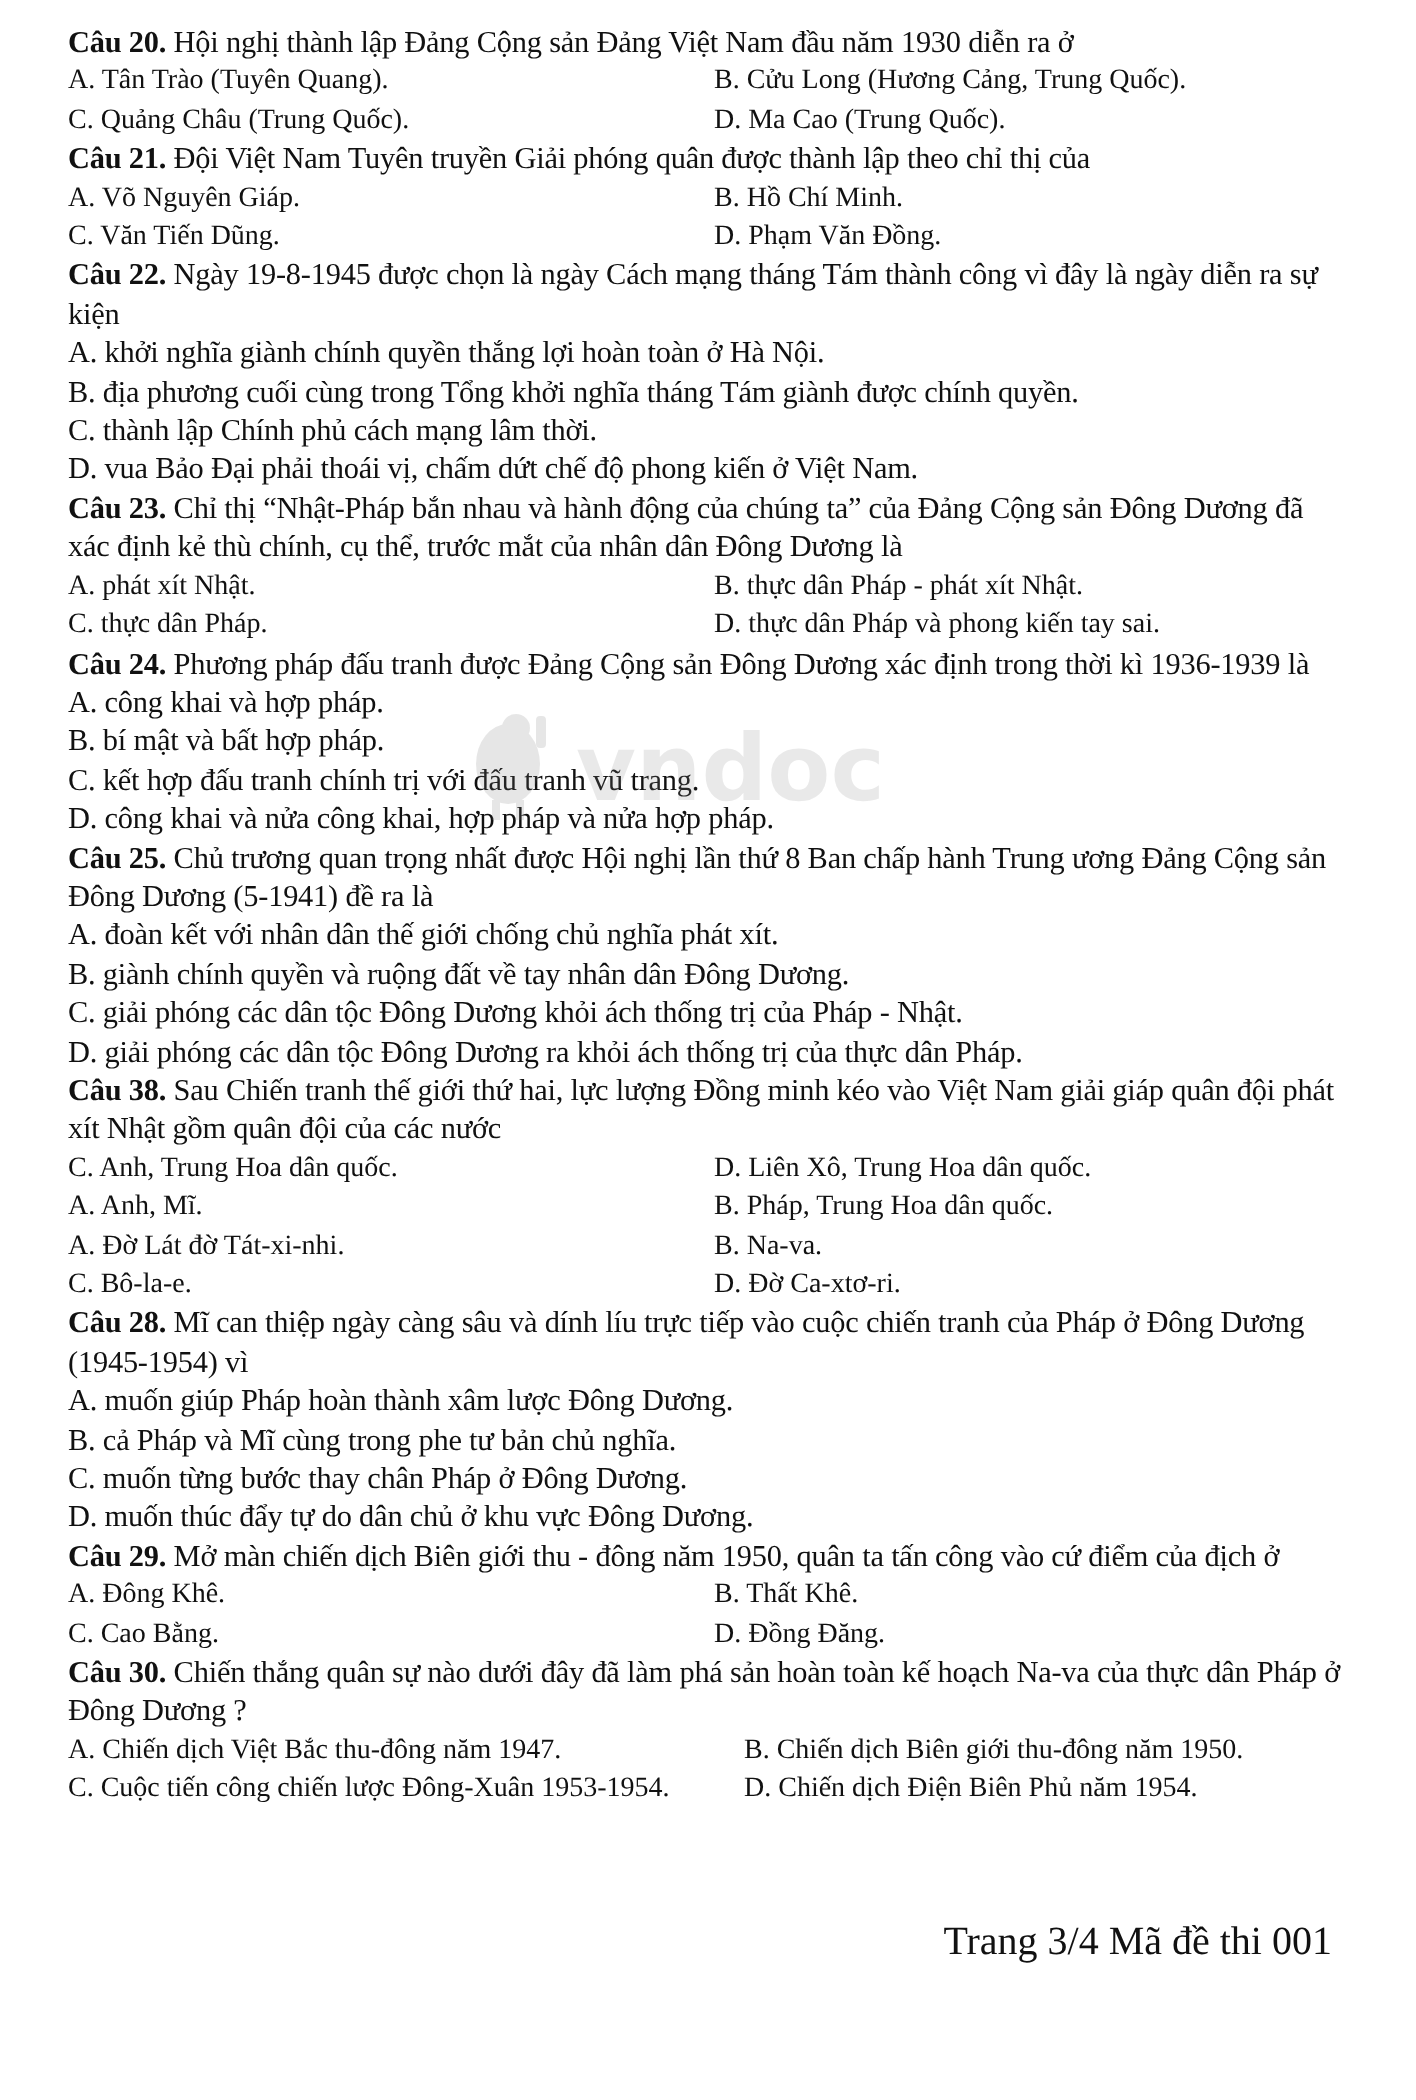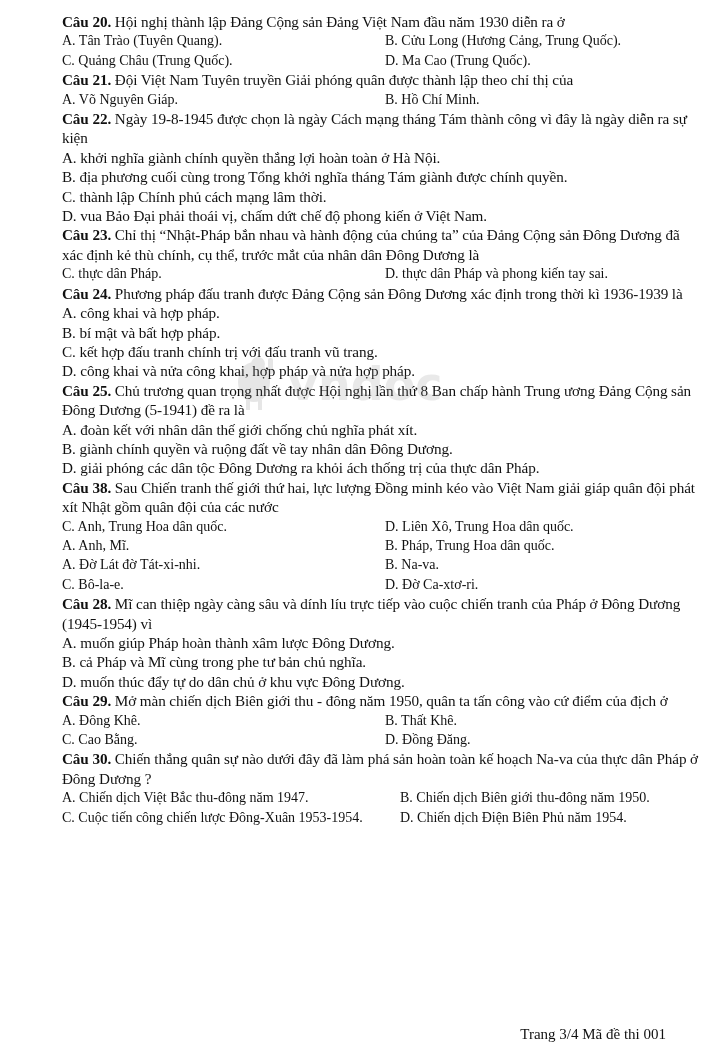--- a/index.html
+++ b/index.html
@@ -1,38 +1,38 @@
 <!DOCTYPE html>
 <html><head>
   <meta charset="utf-8">
   <style>
     html, body { margin: 0; padding: 0; background: #ffffff; }
     body {
       width: 708px; height: 1050px; position: relative; overflow: hidden;
       font-family: "Liberation Serif", "DejaVu Serif", serif;
       color: #111111;
     }
-    .page { position: absolute; left: 34px; top: 12px; width: 640px; margin-left: 28px; }
+    .page { position: absolute; left: 34px; top: 12px; width: 640px; }
     .line {
       font-size: 15.2px; line-height: 19.4px; white-space: nowrap;
       letter-spacing: -0.1px;
     }
     .q-text { white-space: normal; }
     .qnum { font-weight: bold; }
     .row { display: flex; font-size: 14px; line-height: 19.4px; white-space: nowrap; }
     .row .a { width: 323px; }
     .row .b { flex: 1; }
     .row .a.narrow { width: 338px; }
     .watermark {
       position: absolute; left: 228px; top: 352px; width: 230px; height: 64px;
       opacity: 0.18; pointer-events: none;
     }
     .footer {
-      position: absolute; right: 42px; top: 1026px;
-      font-size: 15px;
+      position: absolute; right: 42px; top: 960px;
+      font-size: 20px;
     }
   </style>
 </head>
 <body>
 
 <div class="page">
 
   <div>
     <div class="line q-text"><span class="qnum">Câu 20.</span> <span>Hội nghị thành lập Đảng Cộng sản Đảng Việt Nam đầu năm 1930 diễn ra ở</span></div>
     <div class="row">
@@ -44,50 +44,59 @@
         <span class="b">D. Ma Cao (Trung Quốc).</span>
       </div>
   </div>
 
   <div>
     <div class="line q-text"><span class="qnum">Câu 21.</span> <span>Đội Việt Nam Tuyên truyền Giải phóng quân được thành lập theo chỉ thị của</span></div>
     <div class="row">
         <span class="a">A. Võ Nguyên Giáp.</span>
         <span class="b">B. Hồ Chí Minh.</span>
       </div>
+    <div class="row">
+        <span class="a">C. Văn Tiến Dũng.</span>
+        <span class="b">D. Phạm Văn Đồng.</span>
+      </div>
   </div>
 
   <div>
     <div class="line q-text"><span class="qnum">Câu 22.</span> <span>Ngày 19-8-1945 được chọn là ngày Cách mạng tháng Tám thành công vì đây là ngày diễn ra sự kiện</span></div>
     <div class="line">A. khởi nghĩa giành chính quyền thắng lợi hoàn toàn ở Hà Nội.</div>
     <div class="line">B. địa phương cuối cùng trong Tổng khởi nghĩa tháng Tám giành được chính quyền.</div>
     <div class="line">C. thành lập Chính phủ cách mạng lâm thời.</div>
     <div class="line">D. vua Bảo Đại phải thoái vị, chấm dứt chế độ phong kiến ở Việt Nam.</div>
   </div>
 
   <div>
     <div class="line q-text"><span class="qnum">Câu 23.</span> <span>Chỉ thị “Nhật-Pháp bắn nhau và hành động của chúng ta” của Đảng Cộng sản Đông Dương đã xác định kẻ thù chính, cụ thể, trước mắt của nhân dân Đông Dương là</span></div>
+    <div class="row">
+        <span class="a">A. phát xít Nhật.</span>
+        <span class="b">B. thực dân Pháp - phát xít Nhật.</span>
+      </div>
     <div class="row">
         <span class="a">C. thực dân Pháp.</span>
         <span class="b">D. thực dân Pháp và phong kiến tay sai.</span>
       </div>
   </div>
 
   <div>
     <div class="line q-text"><span class="qnum">Câu 24.</span> <span>Phương pháp đấu tranh được Đảng Cộng sản Đông Dương xác định trong thời kì 1936-1939 là</span></div>
     <div class="line">A. công khai và hợp pháp.</div>
     <div class="line">B. bí mật và bất hợp pháp.</div>
     <div class="line">C. kết hợp đấu tranh chính trị với đấu tranh vũ trang.</div>
     <div class="line">D. công khai và  nửa công khai, hợp pháp và nửa hợp pháp.</div>
   </div>
 
   <div>
     <div class="line q-text"><span class="qnum">Câu 25.</span> <span>Chủ trương quan trọng nhất được Hội nghị lần thứ 8 Ban chấp hành Trung ương Đảng Cộng sản Đông Dương (5-1941) đề ra là</span></div>
     <div class="line">A. đoàn kết với nhân dân thế giới chống chủ nghĩa phát xít.</div>
     <div class="line">B. giành chính quyền và ruộng đất về tay nhân dân Đông Dương.</div>
+    <div class="line">C. giải phóng các dân tộc Đông Dương khỏi ách thống trị của Pháp - Nhật.</div>
     <div class="line">D. giải phóng các dân tộc Đông Dương ra khỏi ách thống trị của thực dân Pháp.</div>
   </div>
 
   <div>
     <div class="line q-text"><span class="qnum">Câu 38.</span> <span>Sau Chiến tranh thế giới thứ hai, lực lượng Đồng minh kéo vào Việt Nam giải giáp quân đội phát xít Nhật gồm quân đội của các nước</span></div>
     <div class="row">
         <span class="a">C. Anh, Trung Hoa dân quốc.</span>
         <span class="b">D. Liên Xô, Trung Hoa dân quốc.</span>
       </div>
     <div class="row">
@@ -104,20 +113,21 @@
     <div class="row">
         <span class="a">C. Bô-la-e.</span>
         <span class="b">D. Đờ Ca-xtơ-ri.</span>
       </div>
   </div>
 
   <div>
     <div class="line q-text"><span class="qnum">Câu 28.</span> <span>Mĩ can thiệp ngày càng sâu và dính líu trực tiếp vào cuộc chiến tranh của Pháp ở Đông Dương (1945-1954) vì</span></div>
     <div class="line">A. muốn giúp Pháp hoàn thành xâm lược Đông Dương.</div>
     <div class="line">B. cả Pháp và Mĩ cùng trong phe tư bản chủ nghĩa.</div>
+    <div class="line">C. muốn từng bước thay chân Pháp ở Đông Dương.</div>
     <div class="line">D. muốn thúc đẩy tự do dân chủ ở khu vực Đông Dương.</div>
   </div>
 
   <div>
     <div class="line q-text"><span class="qnum">Câu 29.</span> <span>Mở màn chiến dịch Biên giới thu - đông năm 1950, quân ta tấn công vào cứ điểm của địch ở</span></div>
     <div class="row">
         <span class="a">A. Đông Khê.</span>
         <span class="b">B. Thất Khê.</span>
       </div>
     <div class="row">

